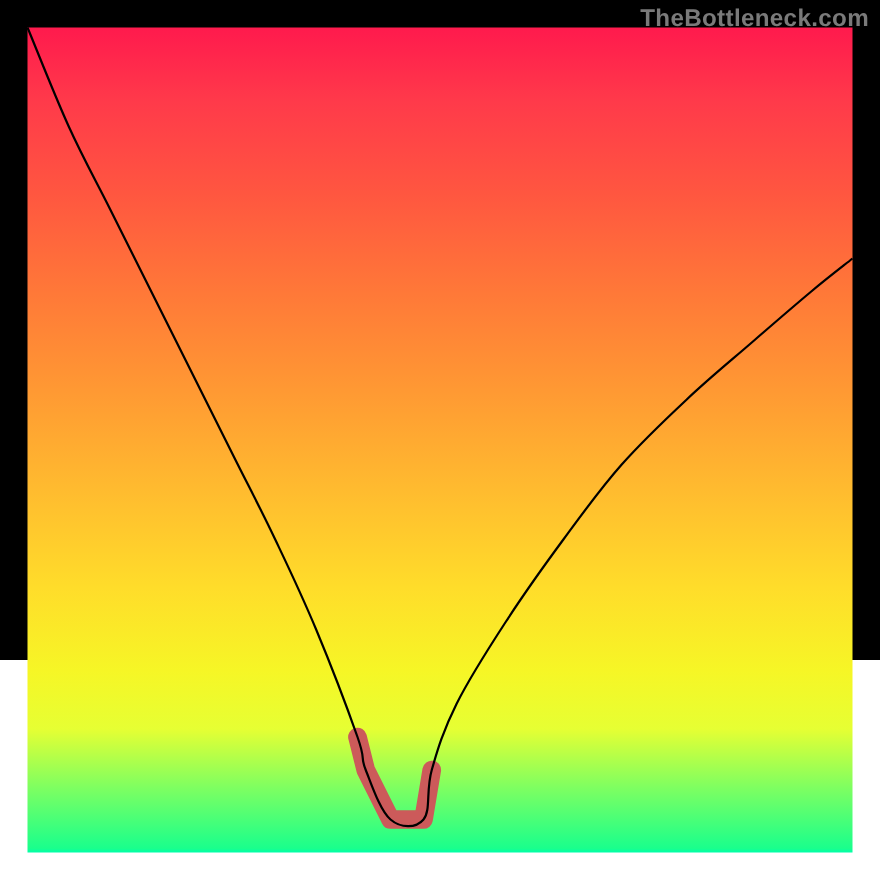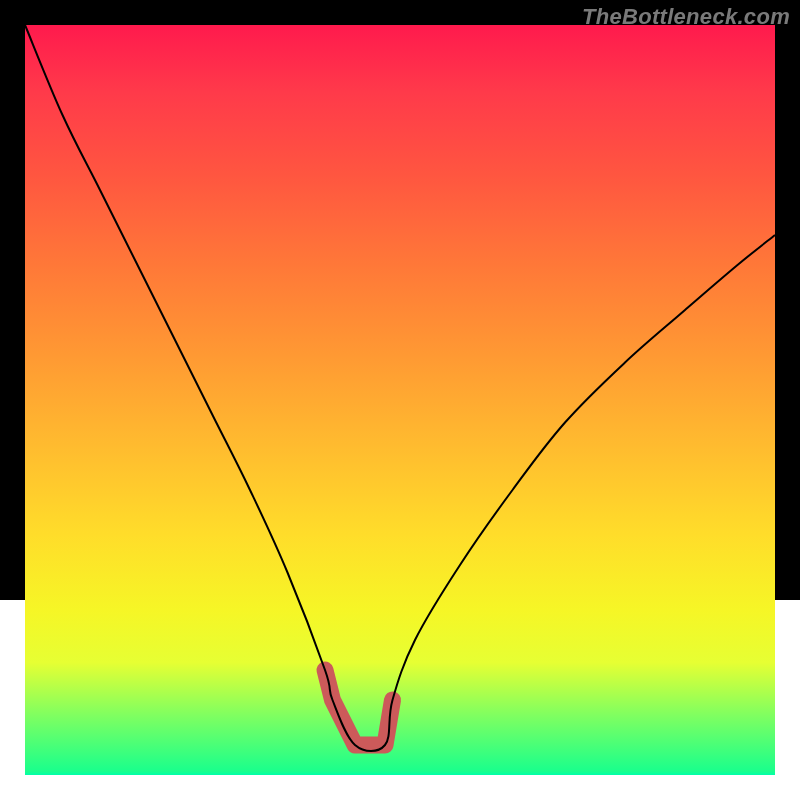--- a/index.html
+++ b/index.html
@@ -9,21 +9,20 @@
     height: 800px;
     overflow: hidden;
     background: #ffffff;
     font-family: Arial, Helvetica, sans-serif;
   }
   .chart-container {
     position: relative;
     width: 800px;
     height: 600px;
     background: #000000;
-    font-style: italic;
   }
   .plot-area {
     position: absolute;
     left: 25px;
     top: 25px;
     width: 750px;
     height: 750px;
     background: linear-gradient(
       to bottom,
       #ff1a4d 0%,

